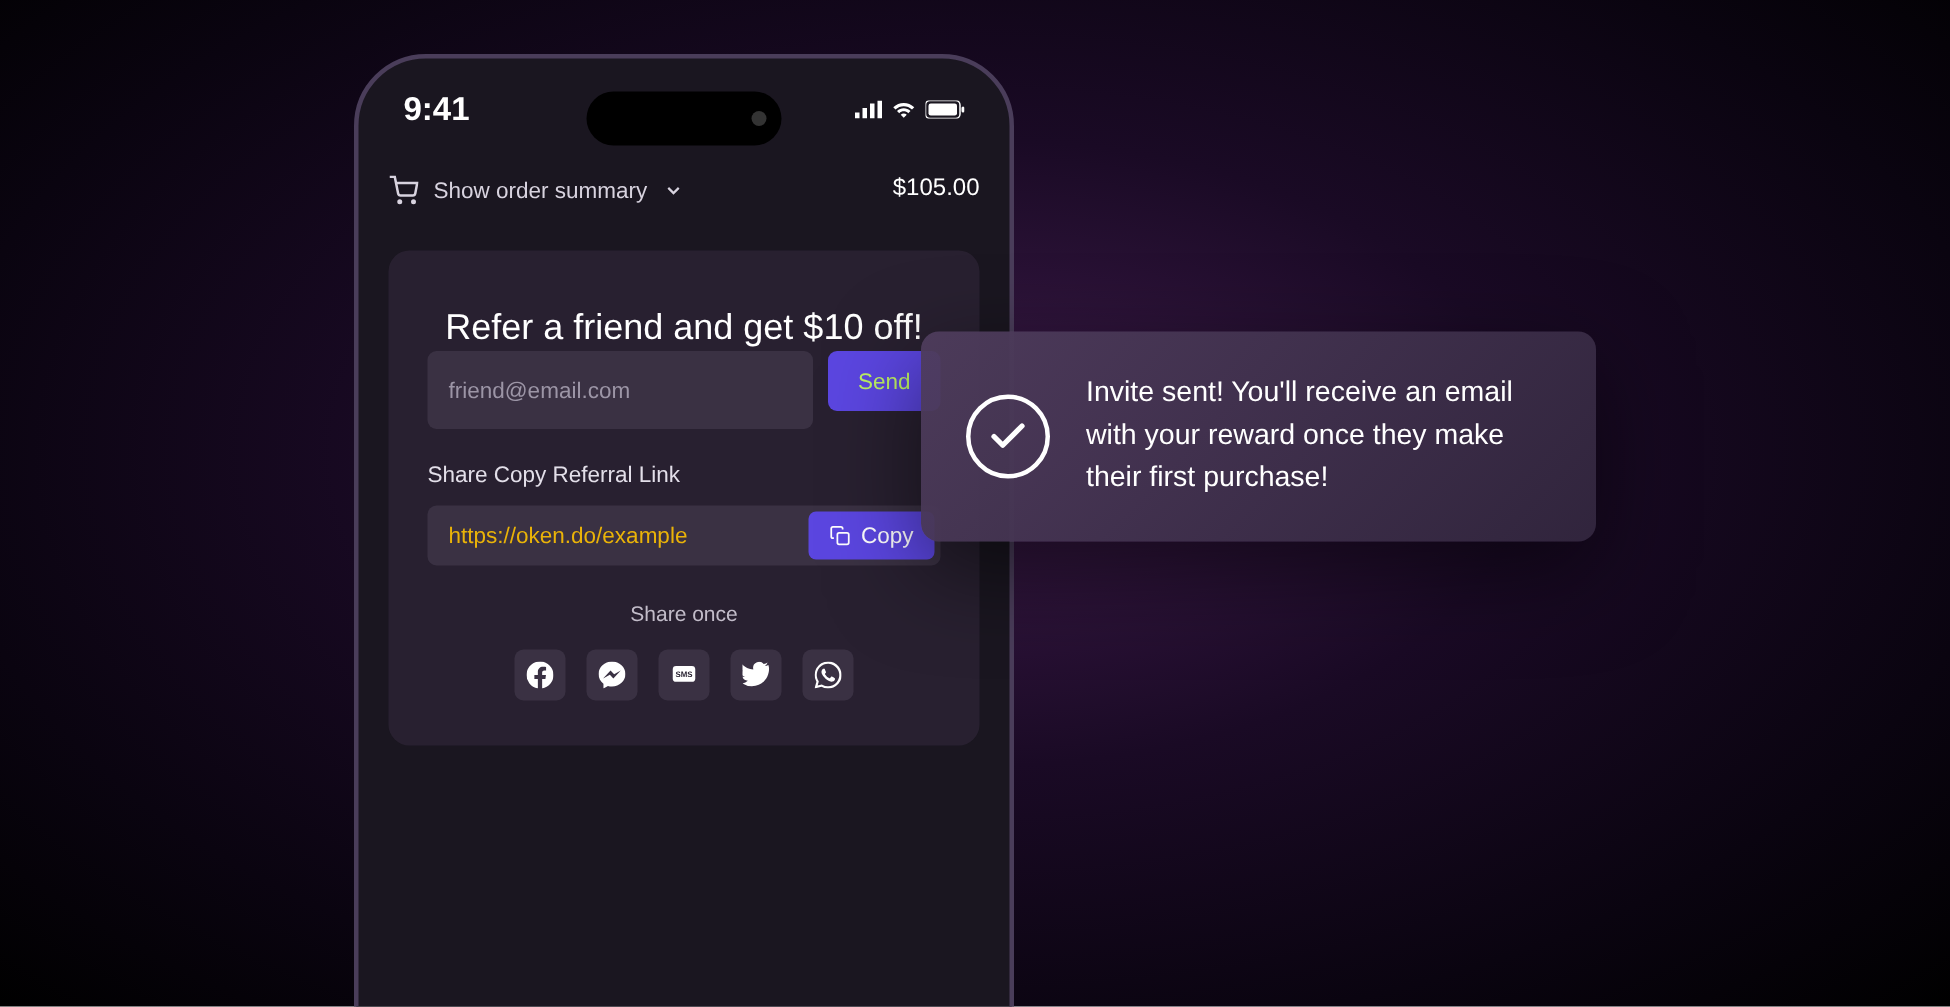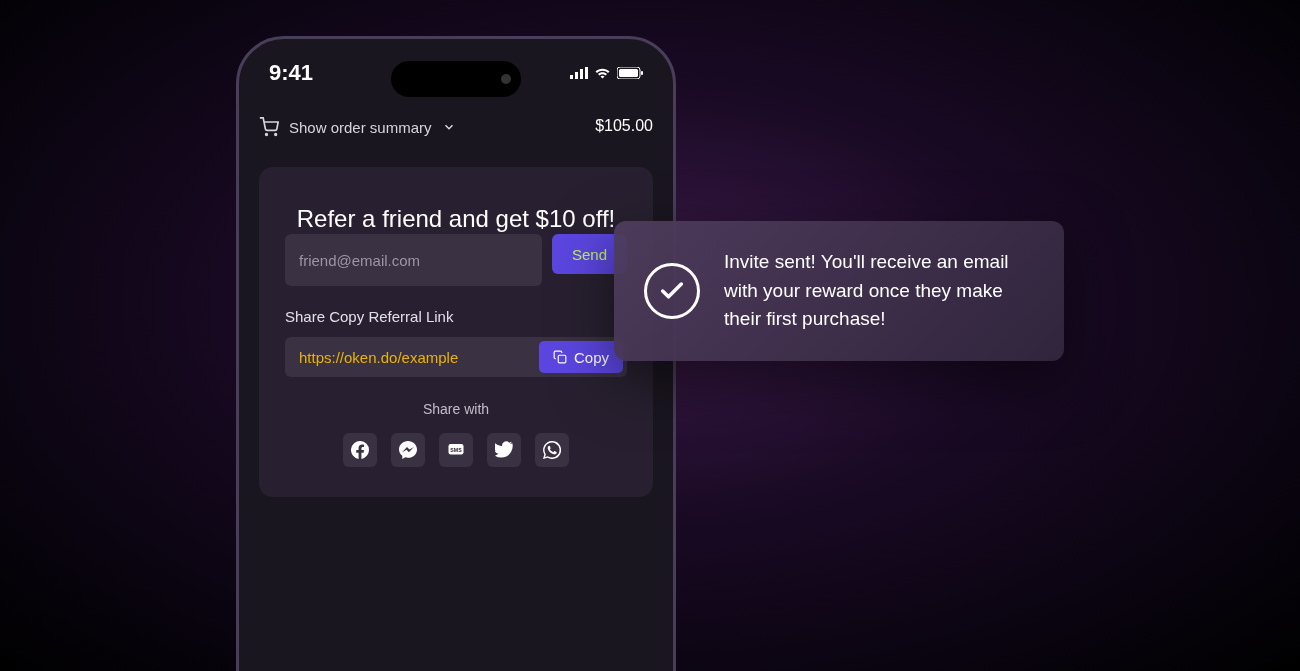--- a/index.html
+++ b/index.html
@@ -226,21 +226,21 @@
       <div class="link-text">https://oken.do/example</div>
       <button class="copy-btn">
         <svg width="14" height="14" viewBox="0 0 24 24" fill="none" stroke="#fff" stroke-width="2">
             <rect x="9" y="9" width="13" height="13" rx="2"></rect>
             <path d="M5 15H4a2 2 0 0 1-2-2V4a2 2 0 0 1 2-2h9a2 2 0 0 1 2 2v1"></path>
           </svg>
         <span>Copy</span>
       </button>
     </div>
 
-    <div class="share-label">Share with</div>
+    <div class="share-label">Share once</div>
     <div class="social-row">
       <div class="social-btn">
         <svg width="18" height="18" viewBox="0 0 24 24" fill="#fff">
             <path d="M24 12a12 12 0 1 0-13.9 11.9v-8.4H7V12h3.1V9.4c0-3 1.8-4.7 4.6-4.7 1.3 0 2.7.2 2.7.2v3h-1.5c-1.5 0-2 .9-2 1.9V12h3.4l-.5 3.5h-2.9v8.4A12 12 0 0 0 24 12z"></path>
           </svg>
       </div>
       <div class="social-btn">
         <svg width="18" height="18" viewBox="0 0 24 24" fill="#fff">
             <path d="M12 0C5.4 0 0 5 0 11.1c0 3.5 1.7 6.6 4.4 8.6V24l4-2.2c1.1.3 2.3.5 3.6.5 6.6 0 12-5 12-11.1S18.6 0 12 0zm1.2 15l-3.1-3.3-6 3.3 6.6-7 3.2 3.3 5.9-3.3-6.6 7z"></path>
           </svg>

